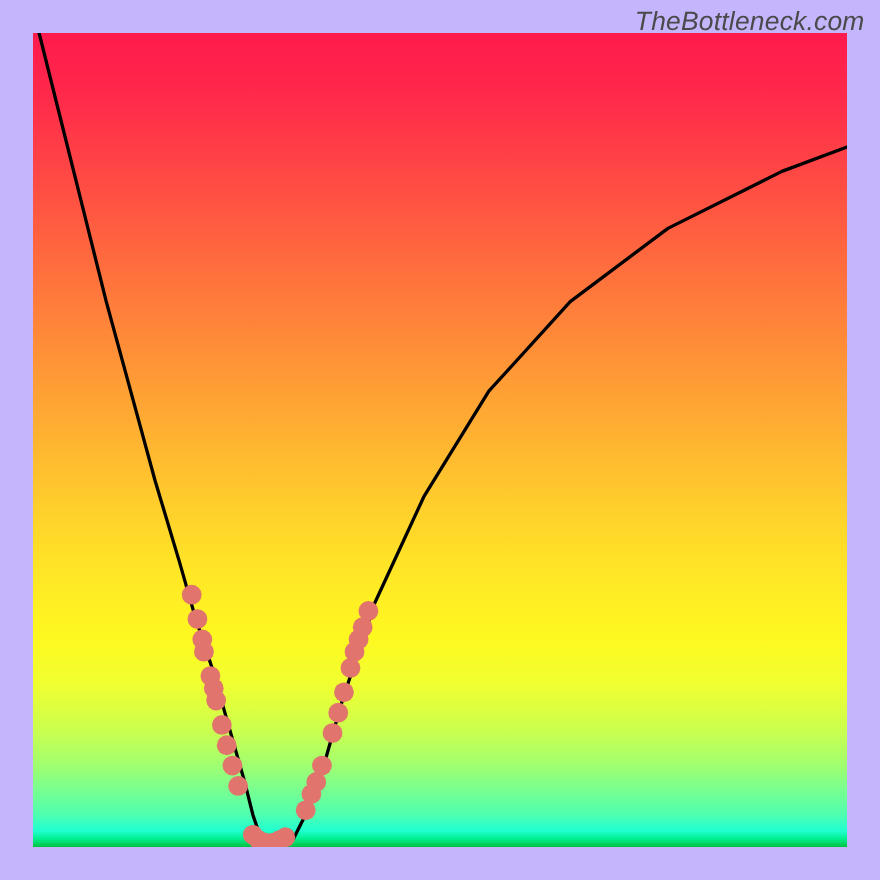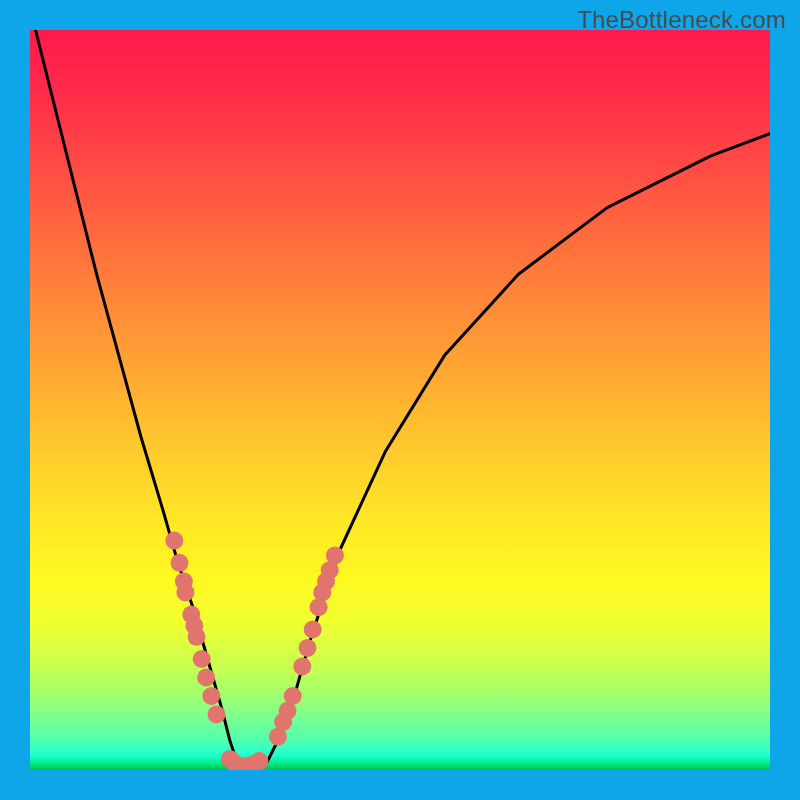--- a/index.html
+++ b/index.html
@@ -10,21 +10,22 @@
     overflow: hidden;
     background: #000;
     font-family: Arial, Helvetica, sans-serif;
   }
   .frame {
     position: absolute;
     left: 0;
     top: 0;
     width: 800px;
     height: 800px;
-    background: #0ea5e9;
+    background: #c4b5fd;
+    font-style: italic;
   }
   .plot-area {
     position: absolute;
     left: 30px;
     top: 30px;
     width: 740px;
     height: 740px;
     overflow: hidden;
   }
   .gradient {

